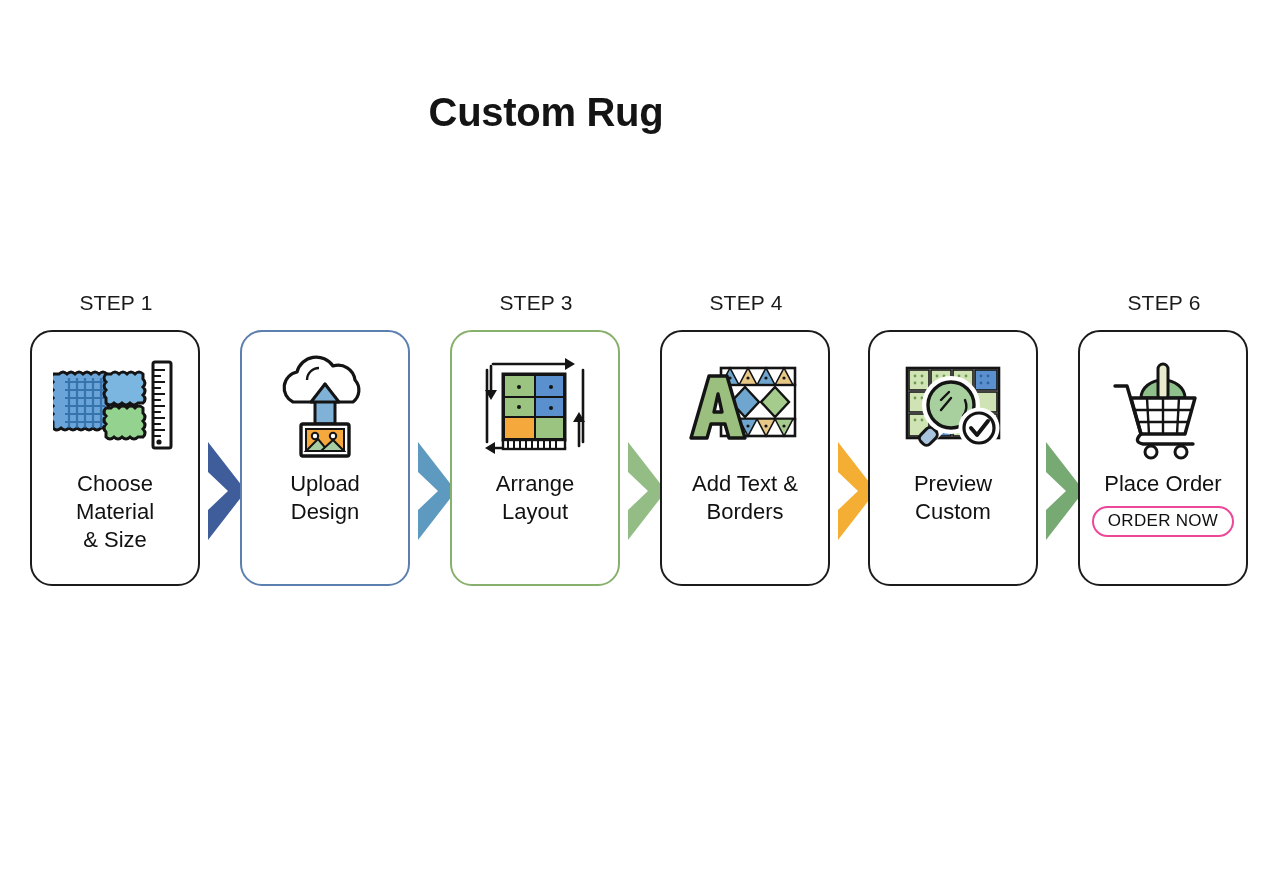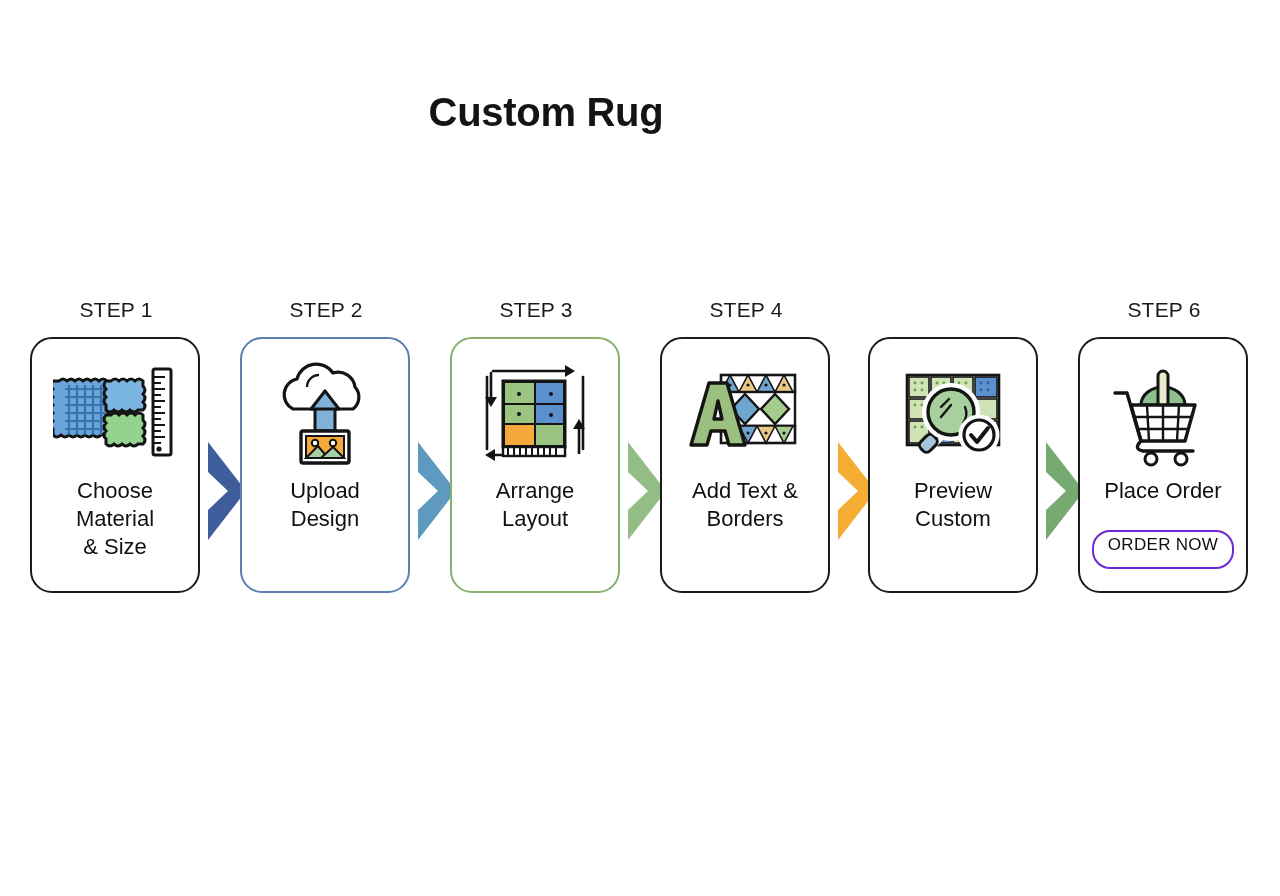--- a/index.html
+++ b/index.html
@@ -33,21 +33,21 @@
   .flow {
     position: absolute;
     top: 288px;
     left: 30px;
     width: 1225px;
     height: 310px;
   }
 
   .step {
     position: absolute;
-    top: 7px;
+    top: 0;
     width: 172px;
     height: 310px;
   }
 
   .step-label {
     text-align: center;
     font-size: 21px;
     font-weight: 500;
     color: #1a1a1a;
     height: 30px;
@@ -82,24 +82,24 @@
   .card-text {
     margin-top: 6px;
     text-align: center;
     font-size: 22px;
     line-height: 28px;
     color: #111111;
     padding: 0 6px;
   }
 
   .order-btn {
-    margin-top: 25px;
-    border: 2px solid #6d28d9;
+    margin-top: 8px;
+    border: 2px solid #ec4899;
     border-radius: 18px;
-    padding: 3px 14px 12px 14px;
+    padding: 3px 14px 4px 14px;
     font-size: 17px;
     letter-spacing: 0.3px;
     background: #ffffff;
     color: #101010;
   }
 
   
   .arrow {
     position: absolute;
     top: 148px;
@@ -166,21 +166,20 @@
   </div>
 
   <div class="arrow" style="left:176px;">
     <svg viewBox="0 0 76 110" width="76" height="110">
       <path d="M2 6 L40 55 L2 104 L2 74 L22 55 L2 36 Z" fill="#3e5d9a"></path>
       <path d="M34 6 L72 55 L34 104 L34 74 L54 55 L34 36 Z" fill="#3e5d9a"></path>
     </svg>
   </div>
 
   <div class="step" style="left:210px;">
-    <div class="step-label">STEP 2</div>
     <div class="card" style="border-color:#5b7fae;">
       <div class="card-icon">
         <svg viewBox="0 0 124 110" width="124" height="110">
           <path d="M30 52 a16 16 0 0 1 4 -30 a20 20 0 0 1 36 -6 a17 17 0 0 1 22 14 a15 15 0 0 1 -2 22 Z" fill="#ffffff" stroke="#141414" stroke-width="3.2" stroke-linejoin="round"></path>
           <path d="M44 30 a12 12 0 0 1 12 -12" fill="none" stroke="#141414" stroke-width="2.4"></path>
           <path d="M62 72 L62 50 L52 50 L62 34 L72 50 L62 50" fill="#7fb2d6" stroke="#141414" stroke-width="3" stroke-linejoin="round"></path>
           <rect x="52" y="48" width="20" height="26" fill="#7fb2d6" stroke="#141414" stroke-width="3"></rect>
           <path d="M62 34 L48 52 L76 52 Z" fill="#7fb2d6" stroke="#141414" stroke-width="3" stroke-linejoin="round"></path>
           <rect x="38" y="74" width="48" height="32" rx="2" fill="#ffffff" stroke="#141414" stroke-width="3.4"></rect>
           <rect x="43" y="79" width="38" height="22" fill="#f5a93c" stroke="#141414" stroke-width="2"></rect>

